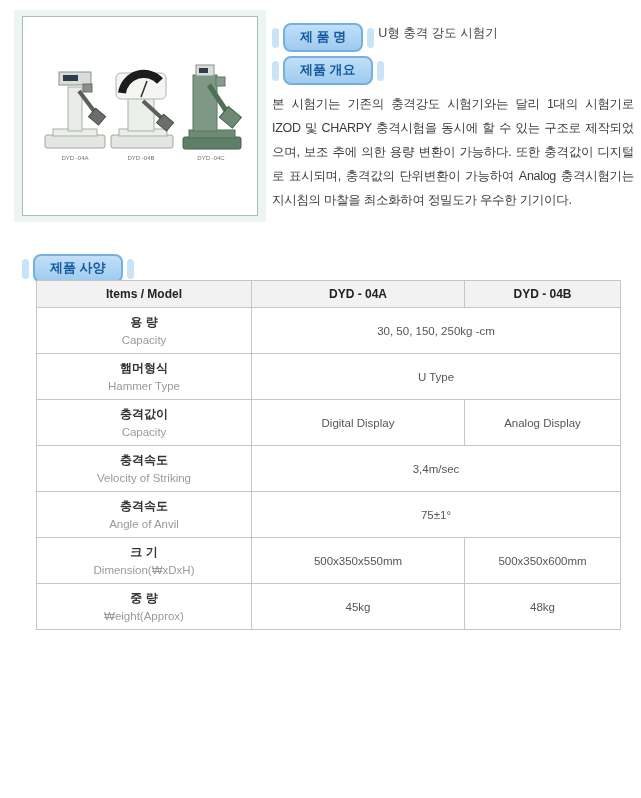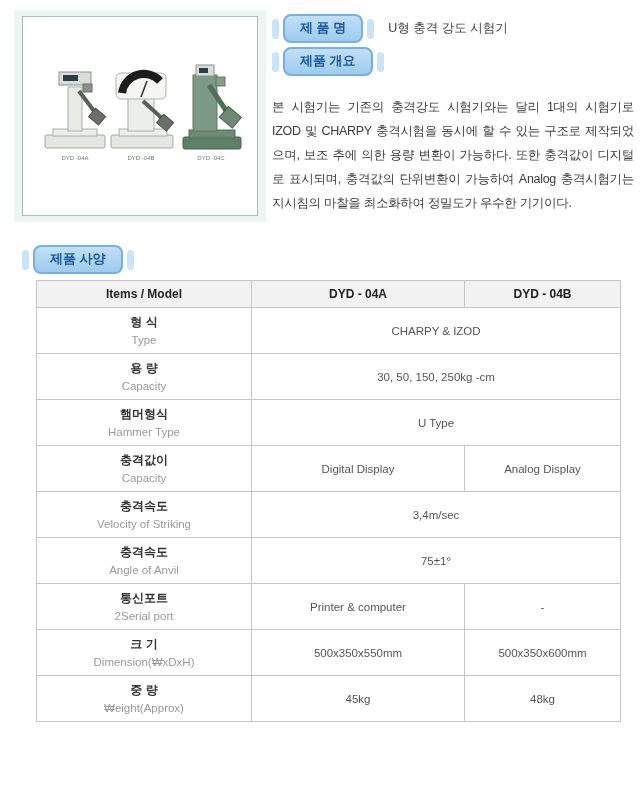--- a/index.html
+++ b/index.html
@@ -18,38 +18,38 @@
   .image-inner {
     position:relative; width:100%; height:100%;
     background:#ffffff; border:1px solid #a9beb3;
   }
   .machine-caption {
     position:absolute; font-size:6px; color:#707870; letter-spacing:0;
     transform:translateX(-50%); white-space:nowrap;
   }
 
   
-  .pill-row { display:flex; align-items:center; }
+  .pill-row { display:flex; align-items:center;margin-top:9px; }
   .side-bar {
     width:7px; height:20px; border-radius:4px; background:#c9e4f8;
     flex:0 0 auto;
   }
   .pill {
     margin:0 4px; padding:3px 15px 4px; border:2px solid #74b0e2;
     border-radius:8px; background:linear-gradient(#c2dff7,#9ecbef);
     color:#14589e; font-weight:bold; font-size:13px; white-space:nowrap;
   }
 
   
   .top-right { position:absolute; left:272px; top:14px; width:366px; }
   .name-row { display:flex; align-items:center; }
-  .product-name { margin-left:14px; font-size:12.5px; color:#404040; }
+  .product-name { margin-left:4px; font-size:12.5px; color:#404040; }
   .overview-row { margin-top:4px; }
   .description {
-    margin-top:19px; width:362px;
+    margin-top:7px; width:362px;
     font-size:12.5px; line-height:24px; color:#3c3c3c; letter-spacing:-0.3px;
     text-align:justify;
   }
 
   
   .spec-label-row { position:absolute; left:22px; top:245px;align-items:center; }
 
   table.spec {
     position:absolute; left:36px; top:280px; width:584px;
     border-collapse:collapse; table-layout:fixed;
@@ -147,27 +147,20 @@
   <thead>
     <tr>
       <th>Items / Model</th>
       <th>DYD - 04A</th>
       <th>DYD - 04B</th>
     </tr>
   </thead>
   <tbody>
     <tr>
       <td class="item">
-        <div class="ko">형 식</div>
-        <div class="en">Type</div>
-      </td>
-      <td class="val" colspan="2">CHARPY &amp; IZOD</td>
-    </tr>
-    <tr>
-      <td class="item">
         <div class="ko">용 량</div>
         <div class="en">Capacity</div>
       </td>
       <td class="val" colspan="2">30, 50, 150, 250kg -cm</td>
     </tr>
     <tr>
       <td class="item">
         <div class="ko">햄머형식</div>
         <div class="en">Hammer Type</div>
       </td>
@@ -190,28 +183,20 @@
     </tr>
     <tr>
       <td class="item">
         <div class="ko">충격속도</div>
         <div class="en">Angle of Anvil</div>
       </td>
       <td class="val" colspan="2">75±1°</td>
     </tr>
     <tr>
       <td class="item">
-        <div class="ko">통신포트</div>
-        <div class="en">2Serial port</div>
-      </td>
-      <td class="val">Printer &amp; computer</td>
-      <td class="val">-</td>
-    </tr>
-    <tr>
-      <td class="item">
         <div class="ko">크 기</div>
         <div class="en">Dimension(₩xDxH)</div>
       </td>
       <td class="val">500x350x550mm</td>
       <td class="val">500x350x600mm</td>
     </tr>
     <tr>
       <td class="item">
         <div class="ko">중 량</div>
         <div class="en">₩eight(Approx)</div>

